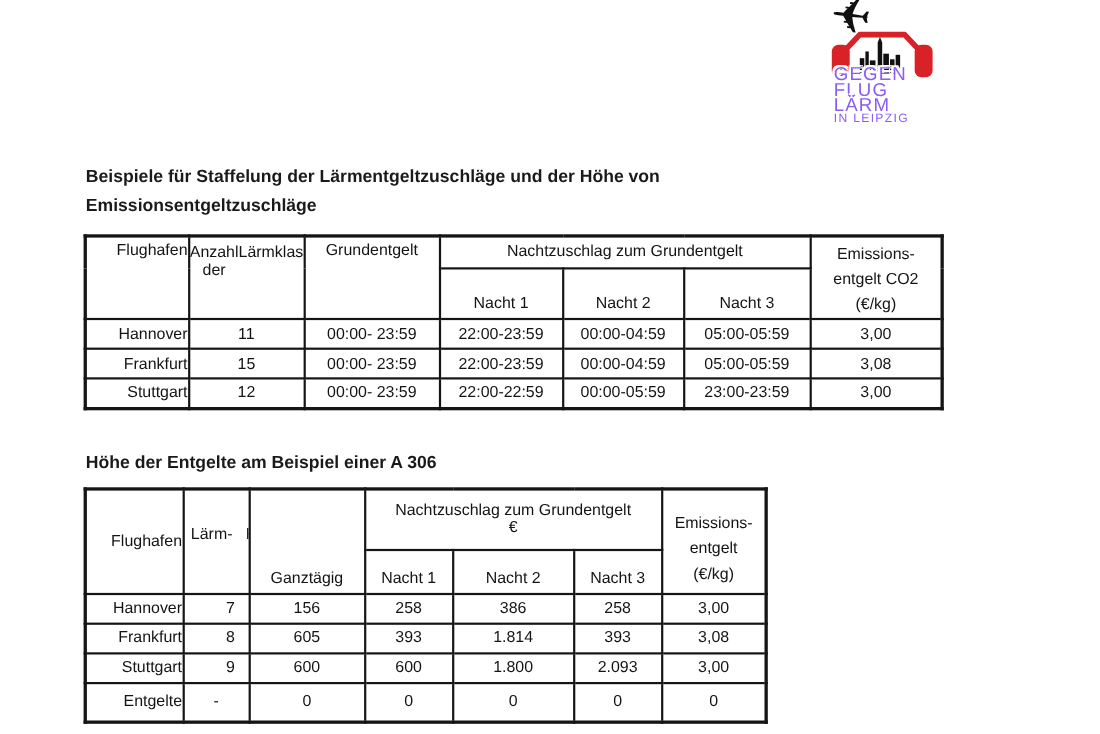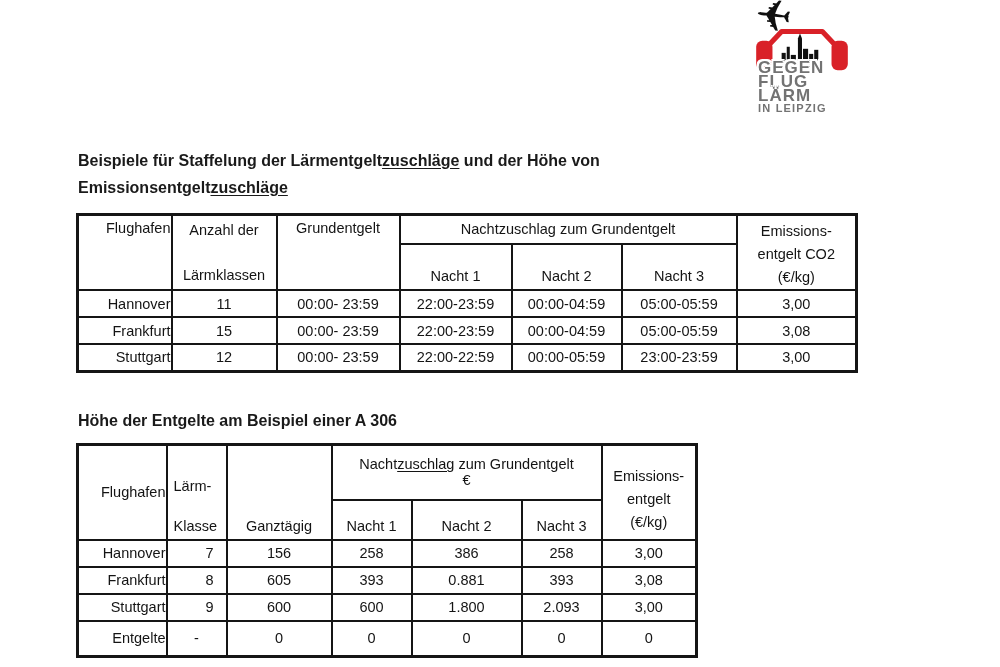--- a/index.html
+++ b/index.html
@@ -9,49 +9,49 @@
   }
 
   
   .logo { position:absolute; left:751px; top:4px; width:102px; height:112px; }
   .plane {
     position:absolute; left:4px; top:-10px; font-size:44px; color:#101010;
     transform:scaleX(-1) rotate(-7deg); line-height:1;
   }
   .hp { position:absolute; left:0; top:0; }
   .logo-text {
-    position:absolute; left:7px; top:57px; font-weight:bold; color:#737373;
+    position:absolute; left:7px; top:57px; font-weight:normal; color:#8b5cf6;
     font-size:17px; line-height:14px; letter-spacing:1px; white-space:nowrap;
     text-shadow:-2px -2px 0 #fff, 2px -2px 0 #fff, -2px 2px 0 #fff, 2px 2px 0 #fff,
                 -2px 0 0 #fff, 2px 0 0 #fff, 0 -2px 0 #fff, 0 2px 0 #fff;
   }
   .logo-text .small { font-size:11px; letter-spacing:1.2px; line-height:10px; }
 
   
   .h1 { position:absolute; left:78px; top:147px; font-size:16px; font-weight:bold; line-height:27px; }
   .h2 { position:absolute; left:78px; top:412px; font-size:16px; font-weight:bold; }
-  .u  { text-decoration:underline; text-underline-offset:2px; }
+  .u  { text-underline-offset:2px; }
 
   
   table { position:absolute; border-collapse:collapse; table-layout:fixed; background:#fff; border:3px solid #151515; }
   td {
     border:2px solid #151515; font-size:14.5px; color:#141414;
     padding:0; text-align:center; vertical-align:middle; overflow:hidden;
   }
   .t1 { left:76px; top:213px; width:779px; }
   .t2 { left:76px; top:443px; width:619px; }
   .t1 .r-h1 { height:28px; }  .t1 .r-h2 { height:44px; }  .t1 .r-d { height:27px; }
   .t2 .r-h1 { height:55px; }  .t2 .r-h2 { height:40px; }  .t2 .r-d { height:27px; }  .t2 .r-last { height:36px; }
   .left   { text-align:right; padding-left:6px; }
   .right  { text-align:right; padding-right:12px; }
   .va-top { vertical-align:top; padding-top:4px; }
   .va-bot { vertical-align:bottom; padding-bottom:5px; }
   .lines span { display:block; line-height:23px; }
   .dist {
-    display:flex; flex-direction:column; justify-content:space-between;
+    display:flex; flex-direction:row; justify-content:space-between;
     box-sizing:border-box; text-align:center;
   }
   .dist-t1 { height:66px; padding:2px 0 3px; }
   .dist-t2 { height:89px; padding:30px 0 3px 6px; text-align:left;gap:12px; }
 </style>
 </head>
 <body>
 
 <div class="page">
 
@@ -194,21 +194,21 @@
       <td>258</td>
       <td>386</td>
       <td>258</td>
       <td>3,00</td>
     </tr>
     <tr class="r-d">
       <td class="left">Frankfurt</td>
       <td class="right">8</td>
       <td>605</td>
       <td>393</td>
-      <td>0.881</td>
+      <td>1.814</td>
       <td>393</td>
       <td>3,08</td>
     </tr>
     <tr class="r-d">
       <td class="left">Stuttgart</td>
       <td class="right">9</td>
       <td>600</td>
       <td>600</td>
       <td>1.800</td>
       <td>2.093</td>

